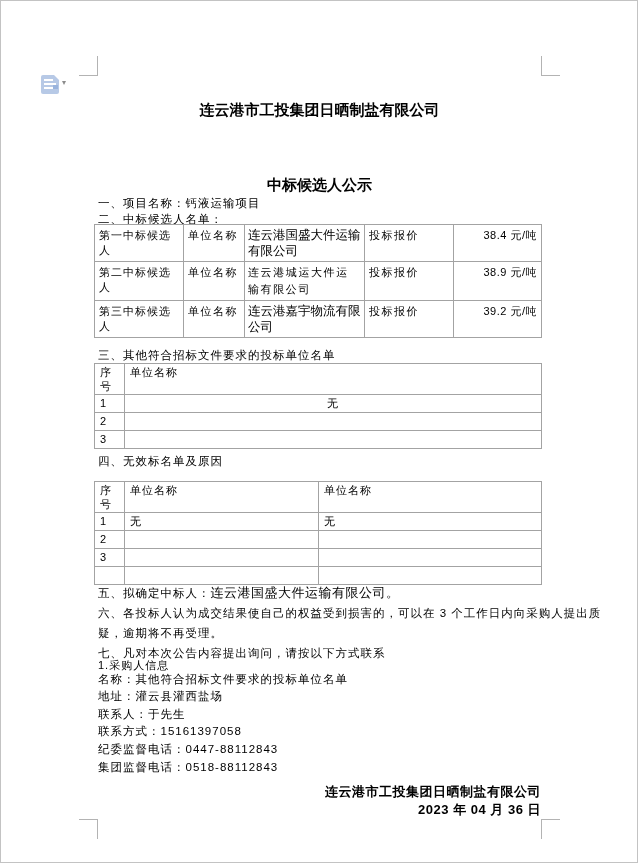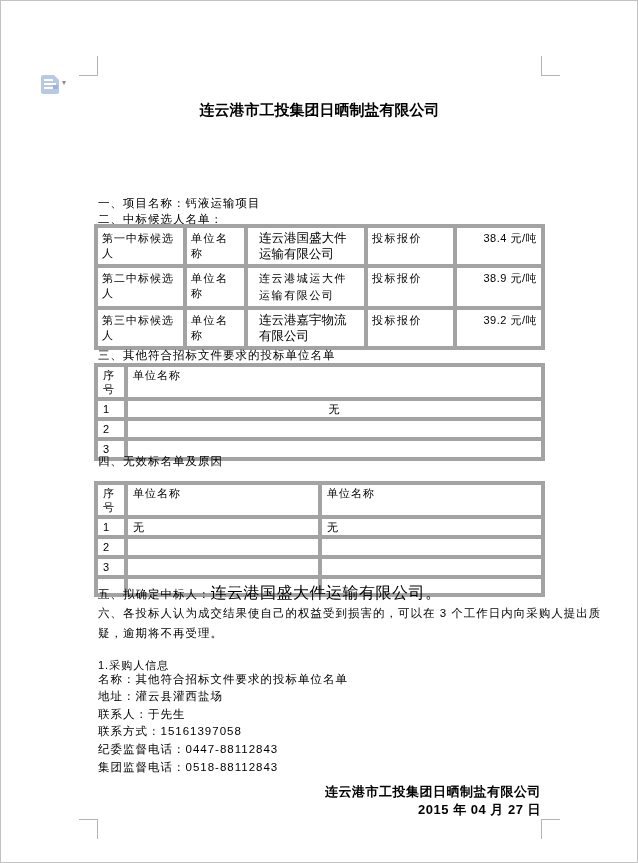--- a/index.html
+++ b/index.html
@@ -42,33 +42,33 @@
   }
 
   
   .abs { position: absolute; }
   .doc-line { left: 97px; width: 443px; font-size: 11.5px; letter-spacing: 1px; line-height: 14px; white-space: nowrap; }
   .title { left: 97px; width: 443px; text-align: center; font-weight: 700; white-space: nowrap; }
   .title-1 { top: 100px; font-size: 15px; }
   .title-2 { top: 139px; font-size: 14px; }
   .title-3 { top: 175px; font-size: 15px; }
 
-  .s5-company { font-size: 16px; letter-spacing: 0.5px; }
+  .s5-company { font-size: 13px; letter-spacing: 0.5px; }
 
   
   table { border-collapse: collapse; table-layout: fixed; position: absolute; left: 93px; background: #fff; }
-  td { border: 4px solid #a3a3a3; vertical-align: top; overflow: hidden; }
+  td { border: 1px solid #a3a3a3; vertical-align: top; overflow: hidden; }
 
   .t1 { top: 223px; width: 447px; }
   .t1 td { font-size: 11px; letter-spacing: 1px; padding: 3px 4px; }
   .t1 tr:nth-child(1) td { height: 36px; }
   .t1 tr:nth-child(2) td { height: 34px; }
   .t1 tr:nth-child(3) td { height: 34px; }
   .t1 .label-cell { letter-spacing: 1.5px; }
-  .t1 .company-cell { padding: 2px 11px; line-height: 16px; }
+  .t1 .company-cell { padding: 2px 3px; line-height: 16px; }
   .t1 tr:nth-child(1) .company-cell, .t1 tr:nth-child(3) .company-cell { font-size: 12.5px; letter-spacing: 0; }
   .t1 tr:nth-child(2) .company-cell { font-size: 11px; letter-spacing: 1.6px; line-height: 17px; }
   .t1 .price-cell { letter-spacing: 0.5px; text-align: right; }
 
   .t2 { top: 362px; width: 447px; }
   .t2 td { font-size: 11px; letter-spacing: 1px; padding: 1px 5px; height: 18px; line-height: 14px; }
   .t2 .center-cell { text-align: center; }
 
   .t3 { top: 480px; width: 447px; }
   .t3 td { font-size: 11px; letter-spacing: 1px; padding: 1px 5px; height: 18px; line-height: 14px; }
@@ -92,20 +92,21 @@
       <div class="fold"></div>
       <div class="ln ln1"></div>
       <div class="ln ln2"></div>
       <div class="ln ln3"></div>
       <div class="tab"></div>
     </div>
     <div class="paste-drop">▾</div>
   </div>
 
   <div class="abs title title-1">连云港市工投集团日晒制盐有限公司</div>
+  <div class="abs title title-3">中标候选人公示</div>
 
   <div class="abs doc-line" style="top:195px">一、项目名称：钙液运输项目</div>
   <div class="abs doc-line" style="top:211px">二、中标候选人名单：</div>
 
   <table class="t1">
     <colgroup>
         <col style="width:89px">
         <col style="width:61px">
         <col style="width:120px">
         <col style="width:89px">
@@ -196,25 +197,26 @@
       <td></td>
     </tr>
   </tbody>
     </table>
 
   <div class="abs doc-line" style="top:585px">
     <span>五、拟确定中标人：</span><span class="s5-company">连云港国盛大件运输有限公司。</span>
   </div>
   <div class="abs doc-line" style="top:605px">六、各投标人认为成交结果使自己的权益受到损害的，可以在 3 个工作日内向采购人提出质</div>
   <div class="abs doc-line" style="top:625px">疑，逾期将不再受理。</div>
+  <div class="abs doc-line" style="top:645px">七、凡对本次公告内容提出询问，请按以下方式联系</div>
 
   <div class="abs doc-line purchaser-heading" style="top:657px">1.采购人信息</div>
   <div class="abs doc-line" style="top:671px">名称：其他符合招标文件要求的投标单位名单</div>
   <div class="abs doc-line" style="top:688px">地址：灌云县灌西盐场</div>
   <div class="abs doc-line" style="top:706px">联系人：于先生</div>
   <div class="abs doc-line" style="top:723px">联系方式：15161397058</div>
   <div class="abs doc-line" style="top:741px">纪委监督电话：0447-88112843</div>
   <div class="abs doc-line" style="top:759px">集团监督电话：0518-88112843</div>
 
   <div class="abs footer-line" style="top:782px">连云港市工投集团日晒制盐有限公司</div>
-  <div class="abs footer-line" style="top:800px">2015 年 04 月 27 日</div>
+  <div class="abs footer-line" style="top:800px">2023 年 04 月 36 日</div>
 
 </div>
 
 </body></html>

